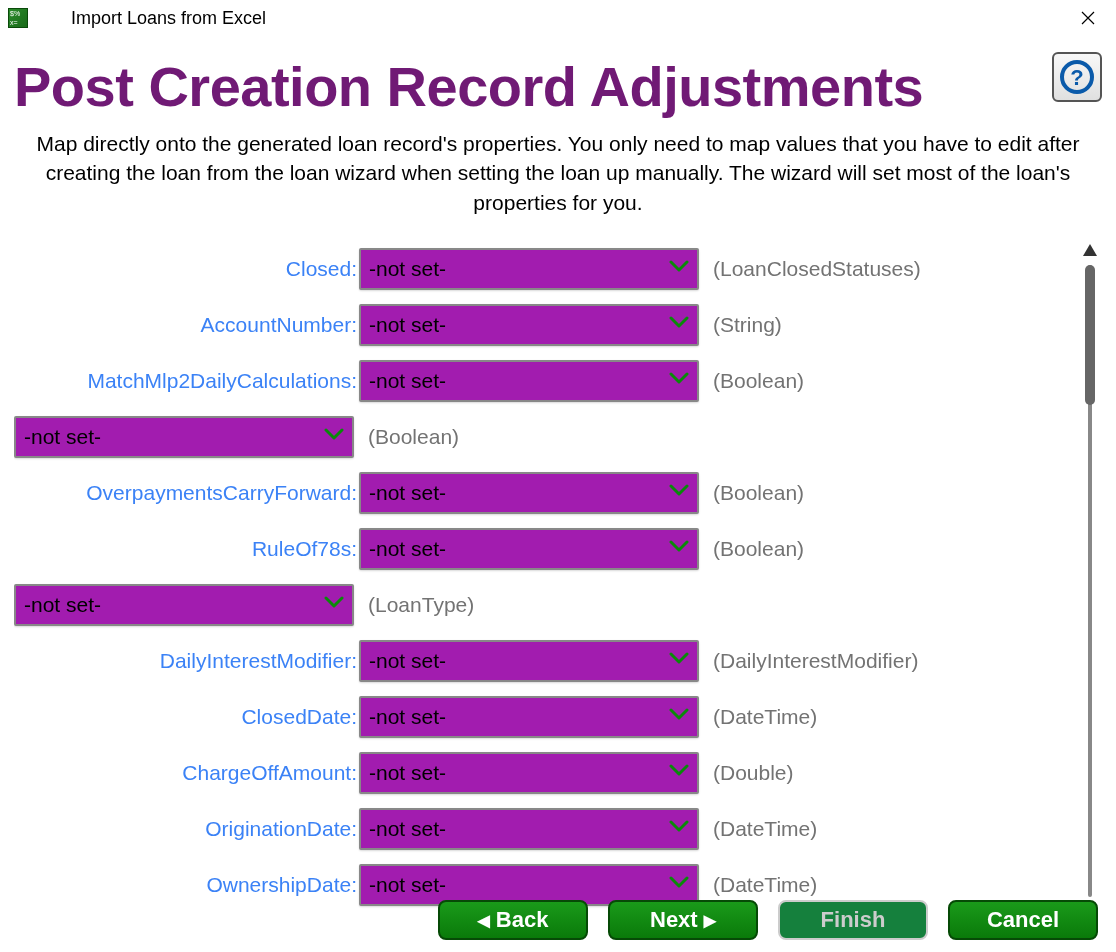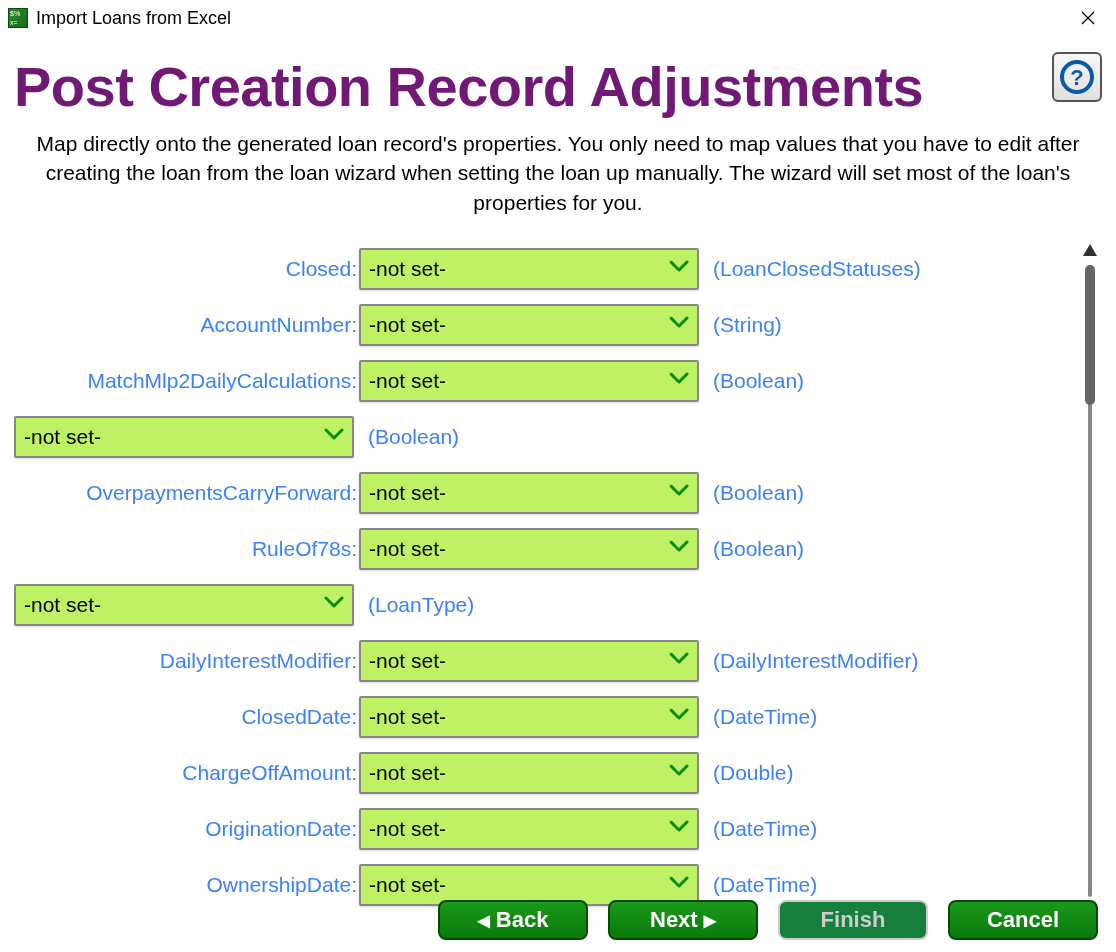--- a/index.html
+++ b/index.html
@@ -9,20 +9,21 @@
     width: 1116px;
     height: 952px;
     overflow: hidden;
     position: relative;
   }
   .titlebar {
     display: flex;
     align-items: center;
     height: 36px;
     padding: 0 8px;
+    gap: 35px;
   }
   .app-icon {
     width: 20px; height: 20px;
     background: linear-gradient(135deg, #2a8a2a, #1a6a1a);
     border: 1px solid #0a4a0a;
     margin-right: 8px;
     position: relative;
   }
   .app-icon::before {
     content: "$%";
@@ -129,40 +130,40 @@
     text-align: right;
     font-size: 21px;
     color: #3b82f6;
     padding-right: 2px;
   }
   .dropdown {
     width: 340px;
     height: 42px;
     border: 2px solid #888;
     border-radius: 2px;
-    background: #bef264;
+    background: #a21caf;
     display: flex;
     align-items: center;
     padding: 0 8px;
     cursor: pointer;
     position: relative;
     box-shadow: 0 1px 2px rgba(0,0,0,0.15);
   }
   .dropdown-val {
     flex: 1;
     font-size: 21px;
     color: #000;
   }
   .chevron {
     width: 20px; height: 20px;
   }
   .chevron svg { width: 20px; height: 14px; display:block; }
   .type-col {
     font-size: 21px;
-    color: #3b82f6;
+    color: #737373;
     padding-left: 14px;
   }
   .button-bar {
     position: absolute;
     bottom: 12px;
     right: 18px;
     display: flex;
     gap: 20px;
   }
   .btn {

